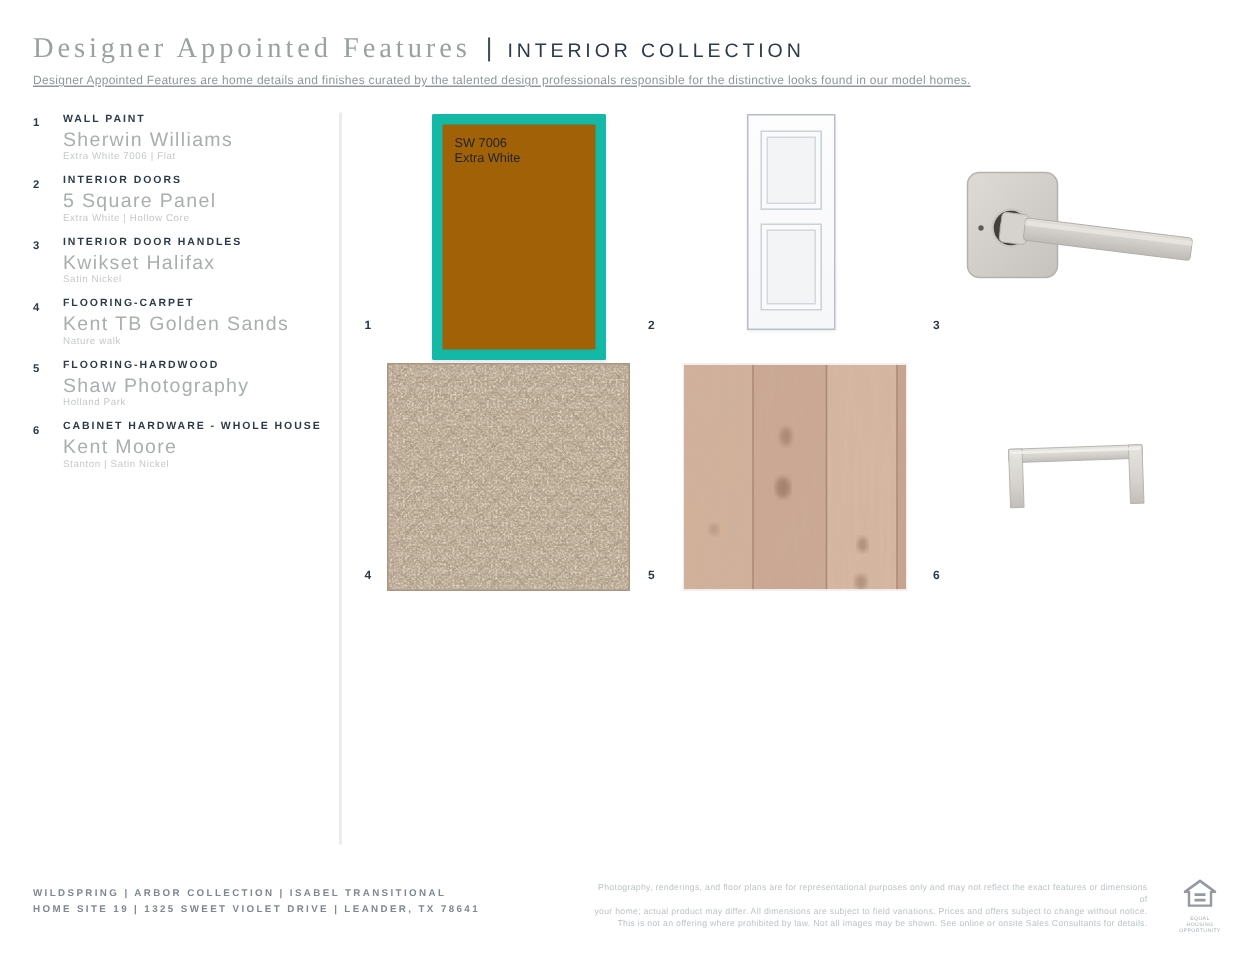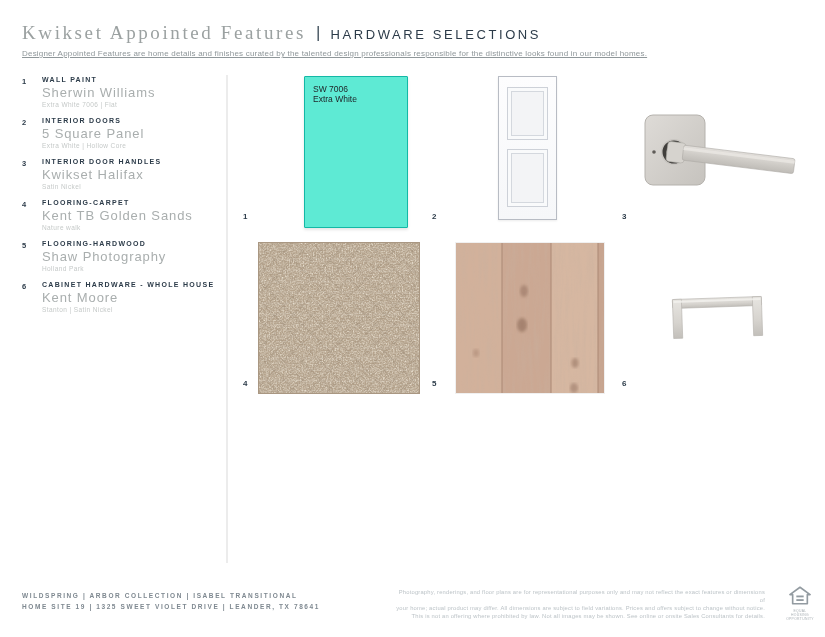--- a/index.html
+++ b/index.html
@@ -24,22 +24,22 @@
   .f-name{font-family:Liberation Sans, sans-serif;font-size:13px;letter-spacing:.9px;
           color:#a9aeae;margin-top:2px;}
   .f-detail{font-size:6.5px;letter-spacing:.4px;color:#c5c9c8;margin-top:1px;}
 
   
   .sw-num{position:absolute;font-size:8px;font-weight:bold;color:#2c3b49;}
   .swnum-1{left:243px;top:212px}.swnum-2{left:432px;top:212px}.swnum-3{left:622px;top:212px}
   .swnum-4{left:243px;top:379px}.swnum-5{left:432px;top:379px}.swnum-6{left:622px;top:379px}
 
   
-  .paint-chip{position:absolute;left:304px;top:76px;width:102px;height:150px;
-              background:#5eead4;border:1px solid #14b8a6;border-radius:1px;
+  .paint-chip{position:absolute;left:288px;top:76px;width:102px;height:150px;
+              background:#a16207;border:7px solid #14b8a6;border-radius:1px;
               box-shadow:0 2px 3px rgba(0,0,0,.10);}
   .paint-code{position:absolute;left:8px;top:7px;font-size:8.5px;color:#1e2226;}
   .paint-name{position:absolute;left:8px;top:17px;font-size:8.5px;font-weight:normal;color:#1e2226;}
 
   
   .door{position:absolute;left:498px;top:76px;width:57px;height:142px;
         background:linear-gradient(180deg,#fdfdfe 0%,#f6f7f9 100%);
         border:1px solid #b8bcc4;box-shadow:0 1px 2px rgba(0,0,0,.08);}
   .door-panel{position:absolute;left:8px;width:39px;border:1px solid #cdd1d8;
               box-shadow:inset 0 0 0 3px #f9fafb, inset 0 0 0 4px #d4d8de;background:#f3f4f6;}
@@ -67,23 +67,23 @@
   .eho{position:absolute;left:786px;top:586px;width:28px;text-align:center;color:#939ba1;}
   .eho-caption{font-size:3.4px;letter-spacing:.3px;color:#a8afb4;margin-top:1px;line-height:3.8px;}
 </style>
 </head>
 <body>
 
 <div class="page">
 
   <div class="hdr">
     <div class="title-row">
-      <span class="title-serif">Kwikset Appointed Features</span>
+      <span class="title-serif">Designer Appointed Features</span>
       <span class="title-sep">|</span>
-      <span class="title-caps">HARDWARE SELECTIONS</span>
+      <span class="title-caps">INTERIOR COLLECTION</span>
     </div>
     <p class="subtitle">Designer Appointed Features are home details and finishes curated by the talented design professionals responsible for the distinctive looks found in our model homes.</p>
   </div>
 
   <div class="divider-v"></div>
 
   <div class="feature-list">
     <div class="feature">
       <span class="f-num">1</span>
       <div class="f-body">

